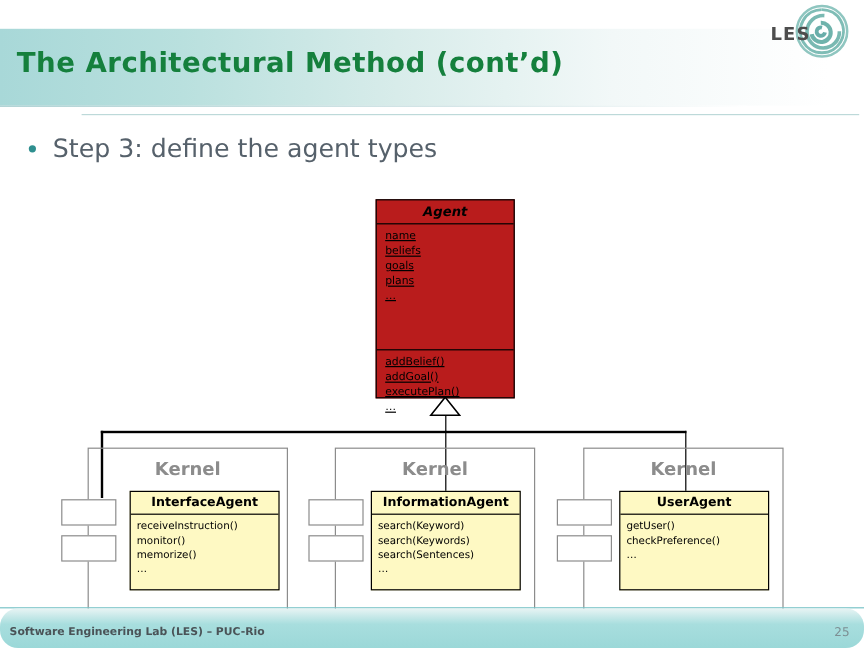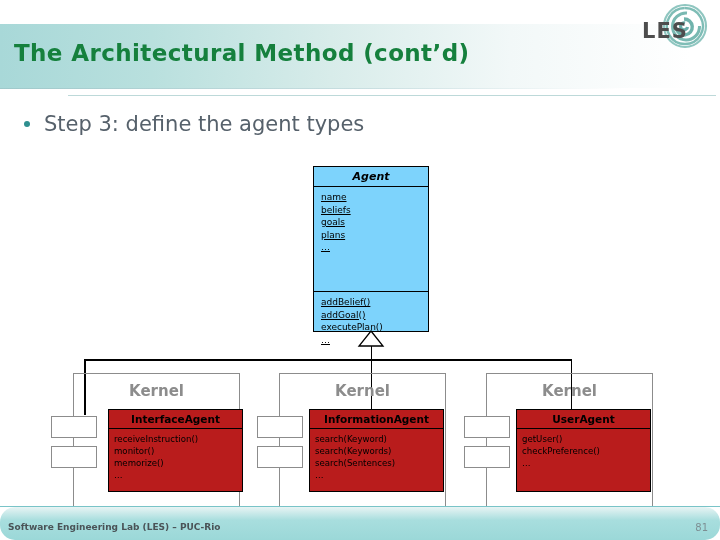--- a/index.html
+++ b/index.html
@@ -57,21 +57,21 @@
     position: absolute;
     right: 8px;
     top: 2px;
     width: 72px;
     height: 50px;
   }
   #logo-text {
     position: absolute;
     left: 2px;
     top: 17px;
-    font-size: 21px;
+    font-size: 15px;
     font-weight: bold;
     color: #4d4d4d;
     letter-spacing: 1px;
   }
 
   
   #bullet-row {
     position: absolute;
     left: 24px;
     top: 112px;
@@ -100,21 +100,21 @@
     width: 720px;
     height: 540px;
     pointer-events: none;
   }
   #diagram > * { pointer-events: auto; }
 
   
   .uml-class {
     position: absolute;
     border: 1.3px solid #000;
-    background: #7dd3fc;
+    background: #b91c1c;
     box-sizing: border-box;
   }
   .uml-name {
     text-align: center;
     font-size: 11px;
     font-weight: bold;
     font-style: italic;
     padding: 3px 0 3px 0;
     border-bottom: 1.3px solid #000;
     color: #000;
@@ -190,23 +190,23 @@
     background: #fff;
     box-sizing: border-box;
   }
   .comp-tab.tab-a { top: 42px; left: -23px; }
   .comp-tab.tab-b { top: 72px; left: -23px; }
 
   
   .inner-class {
     position: absolute;
     border: 1.3px solid #000;
-    background: #b91c1c;
-    box-sizing: border-box;
-    width: 135px;
+    background: #fef9c3;
+    box-sizing: border-box;
+    width: 125px;
   }
   .inner-name {
     text-align: center;
     font-size: 10.5px;
     font-weight: bold;
     padding: 3px 0;
     border-bottom: 1.3px solid #000;
     color: #000;
   }
   .inner-ops {
@@ -350,14 +350,14 @@
       <div>checkPreference()</div>
       <div>…</div>
     </div>
   </div>
 
 </div>
 
 <div id="footer-rule"></div>
 <div id="footer-band">
   <div id="footer-text">Software Engineering Lab (LES) – PUC-Rio</div>
-  <div id="page-number">81</div>
+  <div id="page-number">25</div>
 </div>
 
 </body></html>

